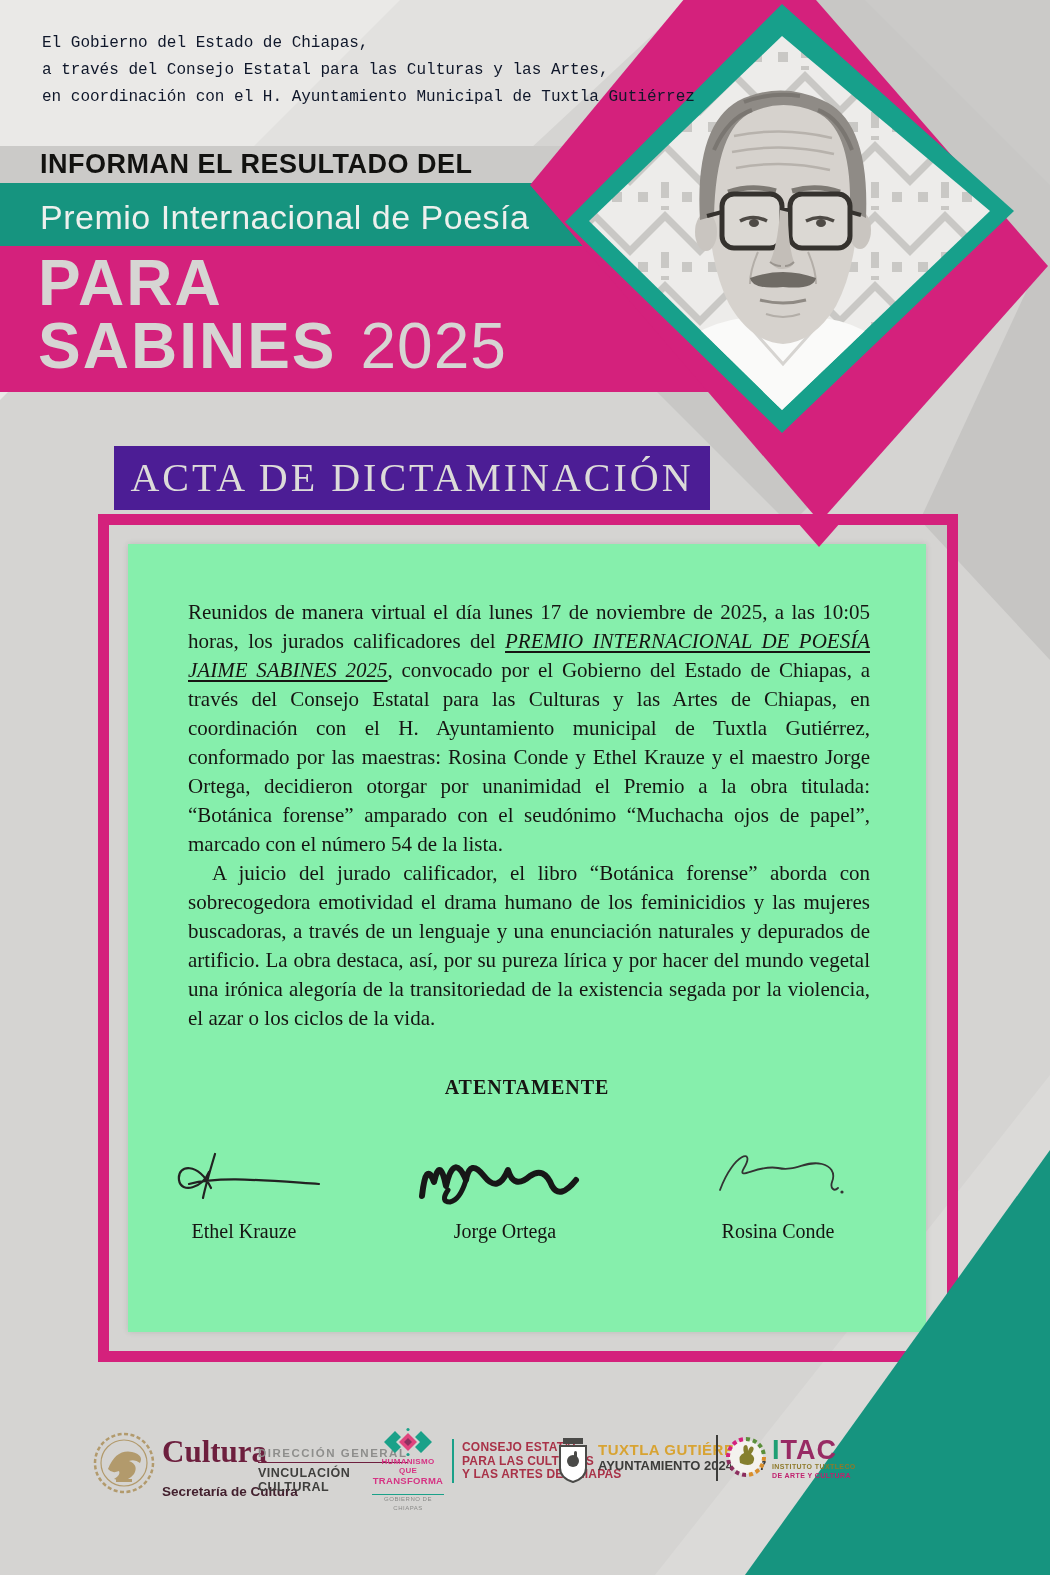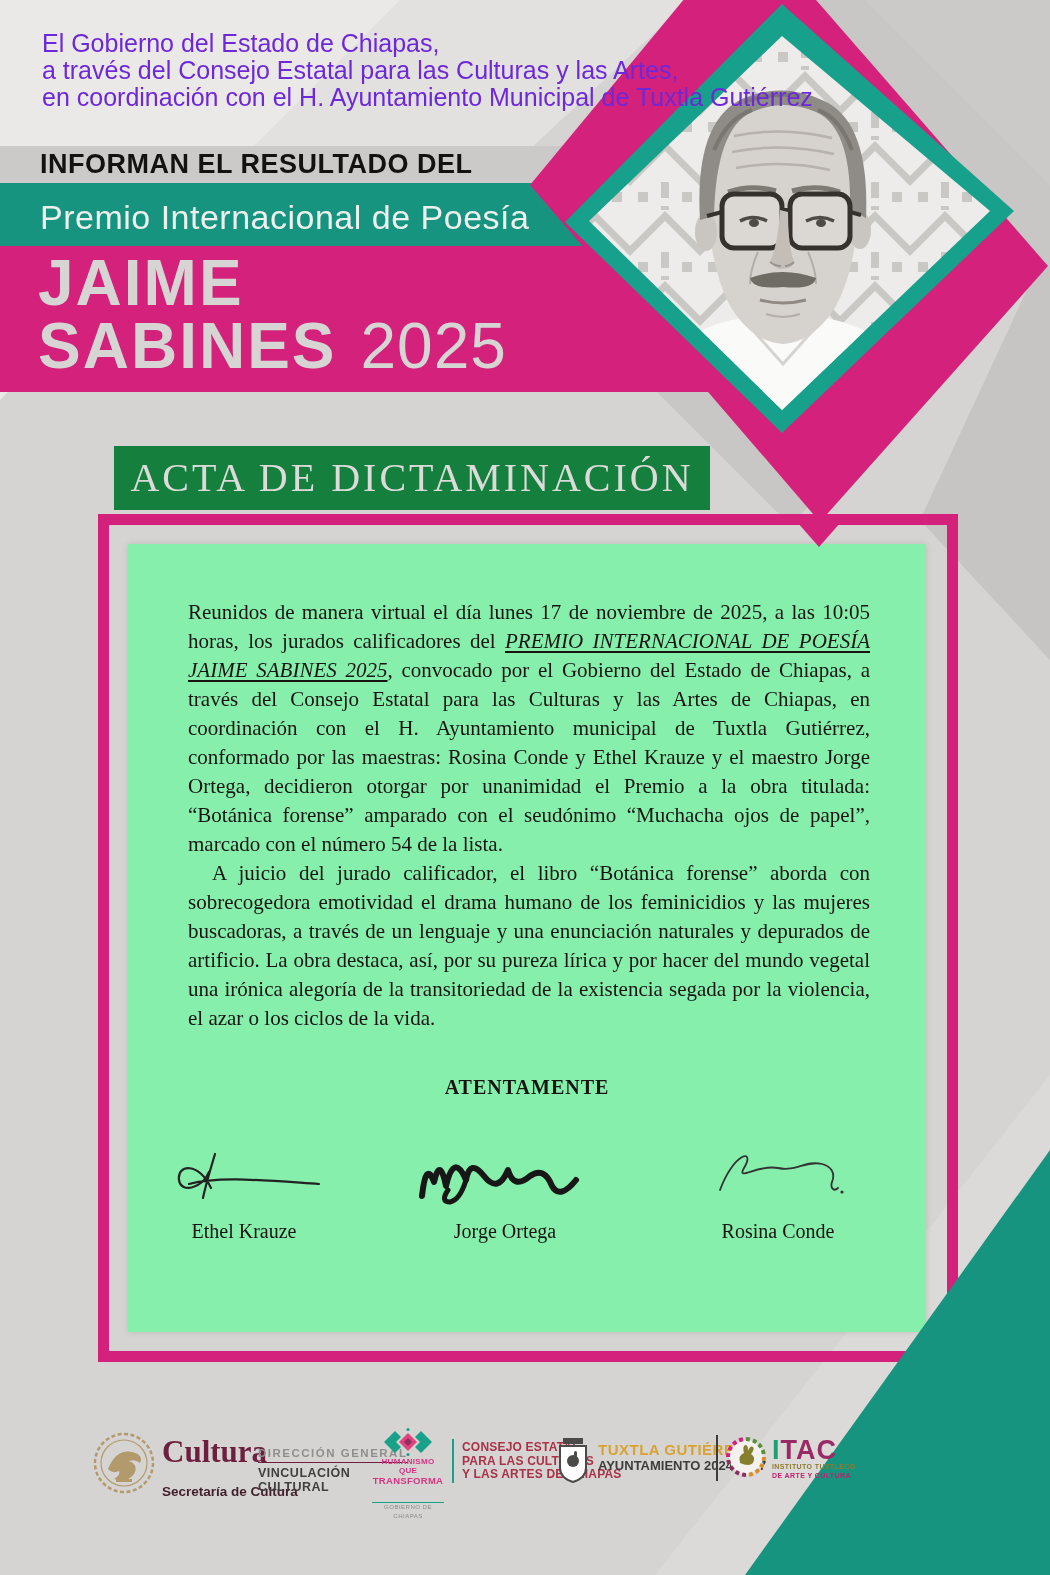--- a/index.html
+++ b/index.html
@@ -3,30 +3,30 @@
 <meta charset="utf-8">
 <style>
   html,body{margin:0;padding:0;}
   body{width:1050px;height:1575px;position:relative;overflow:hidden;
        background:#d5d4d2;font-family:"Liberation Sans",sans-serif;}
   .abs{position:absolute;}
   
   #bg-art{position:absolute;left:0;top:0;z-index:0;}
   #overlay-art{position:absolute;left:0;top:0;z-index:2;pointer-events:none;}
   
-  .hdr{left:42px;top:30px;z-index:3;color:#6d28d9;font-size:25px;line-height:27px;font-weight:400;}
+  .hdr{left:42px;top:30px;z-index:3;color:#0f172a;font-size:16px;line-height:27px;font-weight:400;font-family:Liberation Mono, monospace;}
   .kicker{left:40px;top:146px;z-index:3;height:37px;line-height:37px;
           font-size:27px;font-weight:600;letter-spacing:.5px;color:#121210;}
   .subtitle{left:40px;top:188px;z-index:3;height:58px;line-height:58px;
             font-size:34px;font-weight:400;color:#edf0ed;letter-spacing:.5px;text-align:right;}
   .title{left:38px;top:252px;z-index:3;color:#d6d5d3;font-weight:800;
          font-size:64px;line-height:63px;letter-spacing:2px;}
   .title .year{font-weight:400;margin-left:24px;letter-spacing:1px;}
   
-  .acta{left:114px;top:446px;width:596px;height:64px;z-index:3;background:#15803d;
+  .acta{left:114px;top:446px;width:596px;height:64px;z-index:3;background:#4c1d95;
         color:#dcdbd9;font-family:"Liberation Serif",serif;font-size:40px;line-height:64px;
         text-align:center;letter-spacing:3px;}
   
   .frame{left:98px;top:514px;width:838px;height:826px;border:11px solid #d4217c;z-index:1;}
   .paper{left:128px;top:544px;width:798px;height:788px;background:#86efac;z-index:1;
          box-shadow:0 0 6px rgba(0,0,0,.12);}
   .bodytext{position:absolute;left:60px;right:56px;top:54px;
             font-family:"Liberation Serif",serif;font-size:21px;line-height:29px;color:#161512;
             text-align:justify;}
   .bodytext p{margin:0;}
@@ -42,21 +42,21 @@
   .sig-rosina{left:545px;width:210px;}
   
   .footer{left:0;top:1425px;width:932px;height:80px;z-index:3;}
   .footer .abs{position:absolute;}
   .cultura-name{font-family:"Liberation Serif",serif;font-weight:700;font-size:31px;color:#6d1f3e;line-height:30px;}
   .cultura-sub{font-size:13.5px;font-weight:700;color:#43202e;margin-top:17px;}
   .dg1{font-size:11.5px;letter-spacing:1.5px;color:#8e8e8c;font-weight:700;padding-bottom:3px;
        border-bottom:1.5px solid #6d1f3e;}
   .dg2{font-size:12.5px;letter-spacing:.5px;color:#3f3f3d;font-weight:700;padding-top:3px;}
   .hum-t1,.hum-t2{color:#d63384;font-weight:800;font-size:8px;line-height:9px;letter-spacing:.3px;text-align:center;}
-  .hum-t2{font-size:9.5px;line-height:11px;border-bottom:1px solid #1aa189;padding-bottom:16px;}
+  .hum-t2{font-size:9.5px;line-height:11px;border-bottom:1px solid #1aa189;padding-bottom:8px;}
   .hum-t3{color:#8a8a88;font-size:6px;line-height:9px;text-align:center;letter-spacing:.5px;}
   .consejo div{color:#a93248;font-weight:800;font-size:12px;line-height:13.5px;letter-spacing:.2px;}
   .vdiv-teal{width:2px;height:44px;background:#1aa189;}
   .vdiv-dark{width:2px;height:46px;background:#3c3c3a;}
   .tux1{color:#d8a332;font-weight:800;font-size:15px;line-height:17px;letter-spacing:.5px;}
   .tux2{color:#3c3c3a;font-weight:800;font-size:13px;line-height:16px;}
   .itac-acr{font-size:27px;font-weight:800;line-height:26px;letter-spacing:1px;}
   .itac-i{color:#1f9f74;}
   .itac-tac{color:#982a64;}
   .itac-s1{font-size:7px;font-weight:700;color:#8f7a2a;line-height:8px;letter-spacing:.4px;}
@@ -147,21 +147,21 @@
 
 <div class="abs hdr">
   <div>El Gobierno del Estado de Chiapas,</div>
   <div>a través del Consejo Estatal para las Culturas y las Artes,</div>
   <div>en coordinación con el H. Ayuntamiento Municipal de Tuxtla Gutiérrez</div>
 </div>
 
 <div class="abs kicker">INFORMAN EL RESULTADO DEL</div>
 <div class="abs subtitle">Premio Internacional de Poesía</div>
 <div class="abs title">
-  <div>JAIME</div>
+  <div>PARA</div>
   <div><span>SABINES</span><span class="year">2025</span></div>
 </div>
 
 <div class="abs acta">ACTA DE DICTAMINACIÓN</div>
 
 <div class="abs frame"></div>
 <div class="abs paper">
   <div class="bodytext">
     <p class="p1"><span>Reunidos de manera virtual el día lunes 17 de noviembre de 2025, a las 10:05 horas, los jurados calificadores del </span><span class="award">PREMIO INTERNACIONAL DE POESÍA JAIME SABINES 2025</span><span>, convocado por el Gobierno del Estado de Chiapas, a través del Consejo Estatal para las Culturas y las Artes de Chiapas, en coordinación con el H. Ayuntamiento municipal de Tuxtla Gutiérrez, conformado por las maestras: Rosina Conde y Ethel Krauze y el maestro Jorge Ortega, decidieron otorgar por unanimidad el Premio a la obra titulada: “Botánica forense” amparado con el seudónimo “Muchacha ojos de papel”, marcado con el número 54 de la lista.</span></p>
     <p class="p2">A juicio del jurado calificador, el libro “Botánica forense” aborda con sobrecogedora emotividad el drama humano de los feminicidios y las mujeres buscadoras, a través de un lenguaje y una enunciación naturales y depurados de artificio. La obra destaca, así, por su pureza lírica y por hacer del mundo vegetal una irónica alegoría de la transitoriedad de la existencia segada por la violencia, el azar o los ciclos de la vida.</p>

